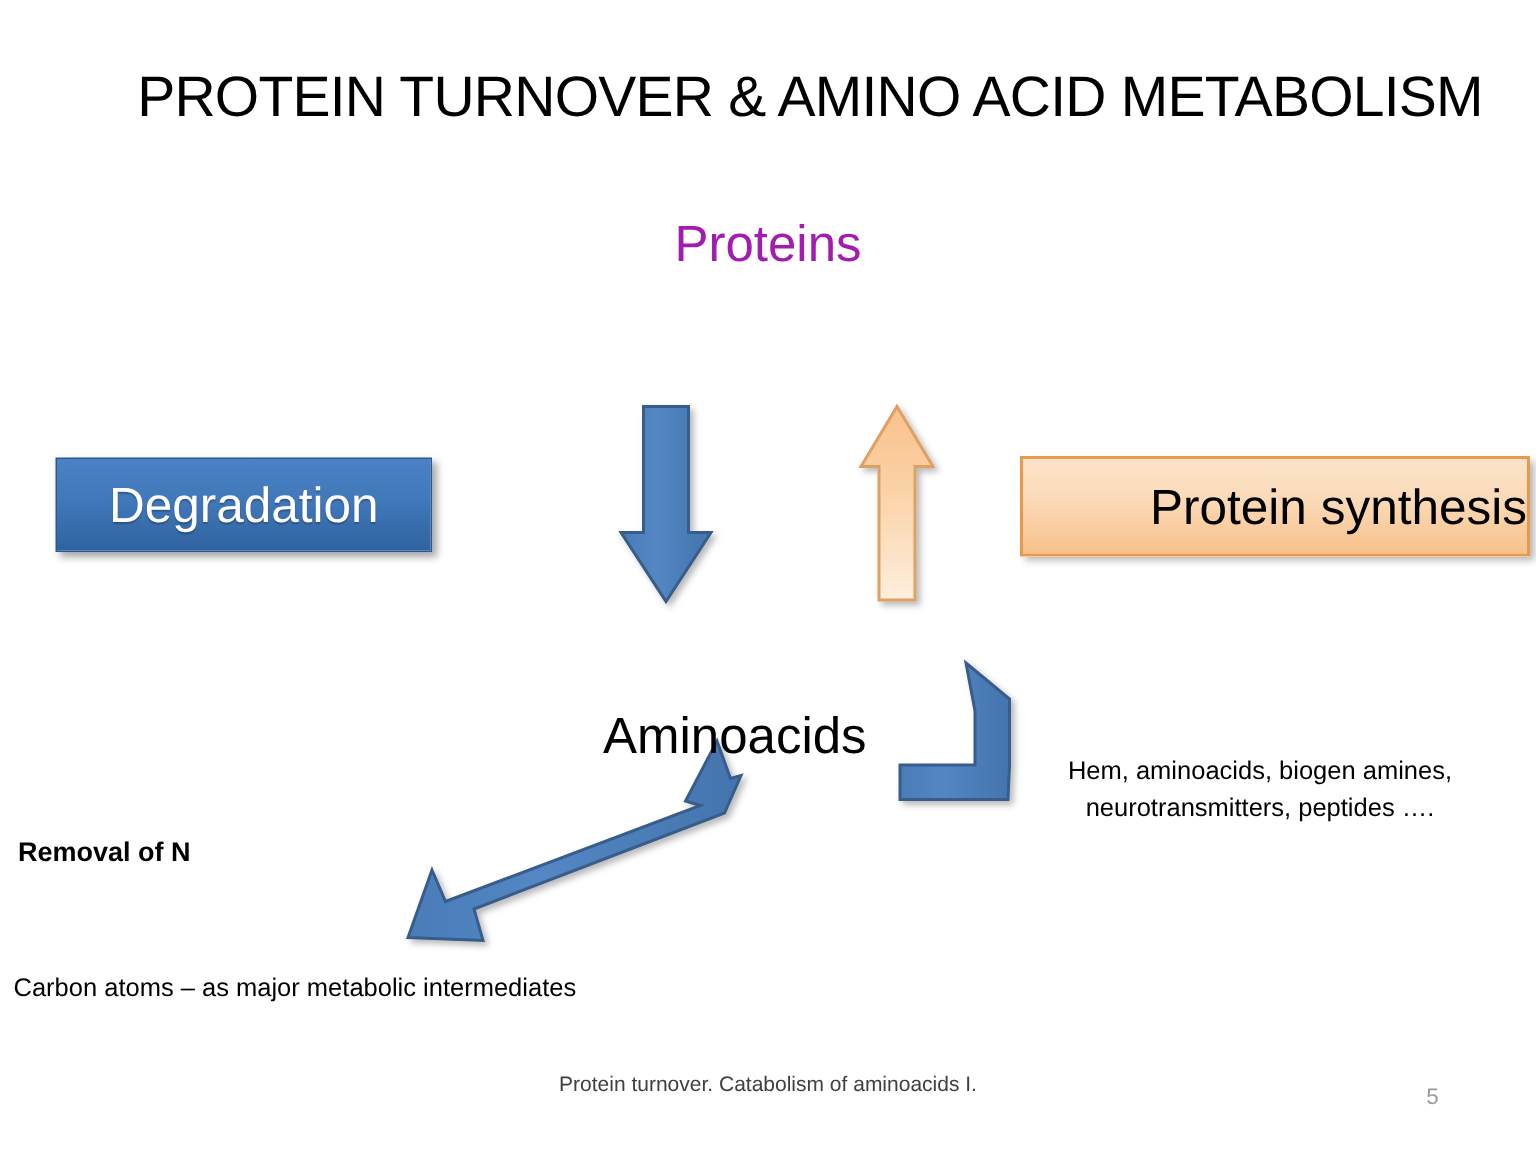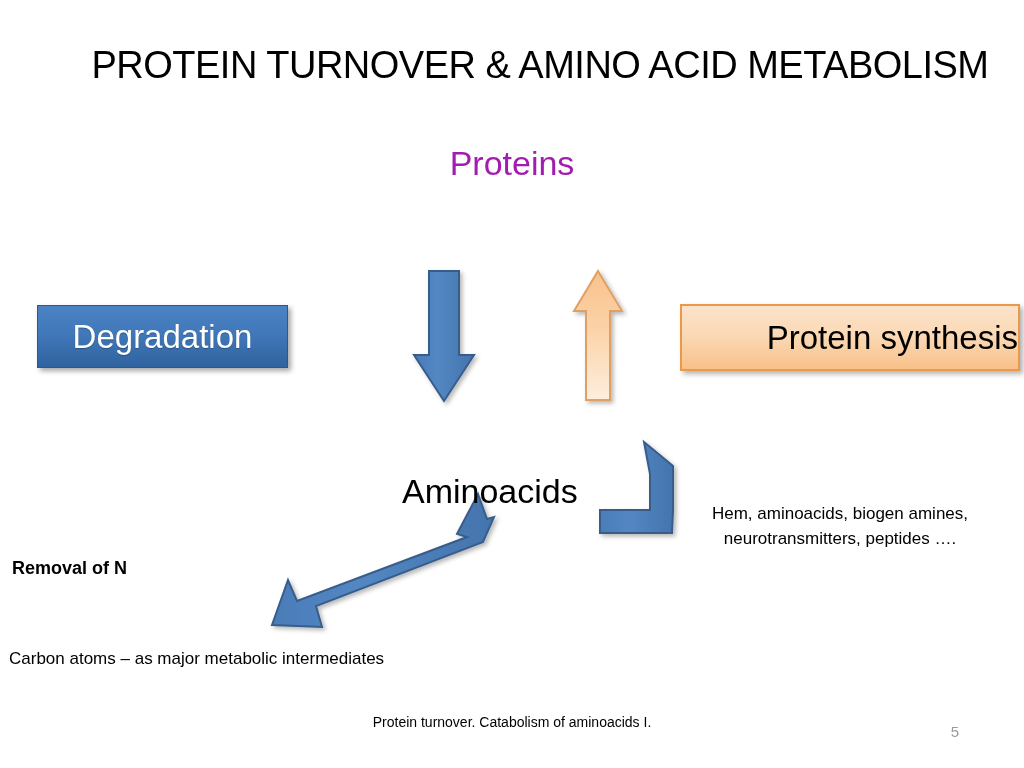--- a/index.html
+++ b/index.html
@@ -155,21 +155,21 @@
 
   
   .footer-text {
     position: absolute;
     left: 312px;
     top: 712px;
     width: 400px;
     text-align: center;
     font-size: 14px;
     line-height: 21px;
-    color: #000000;
+    color: #404040;
   }
   .page-number {
     position: absolute;
     left: 930px;
     top: 722px;
     width: 50px;
     text-align: center;
     font-size: 15px;
     line-height: 20px;
     color: #9b9b9b;

